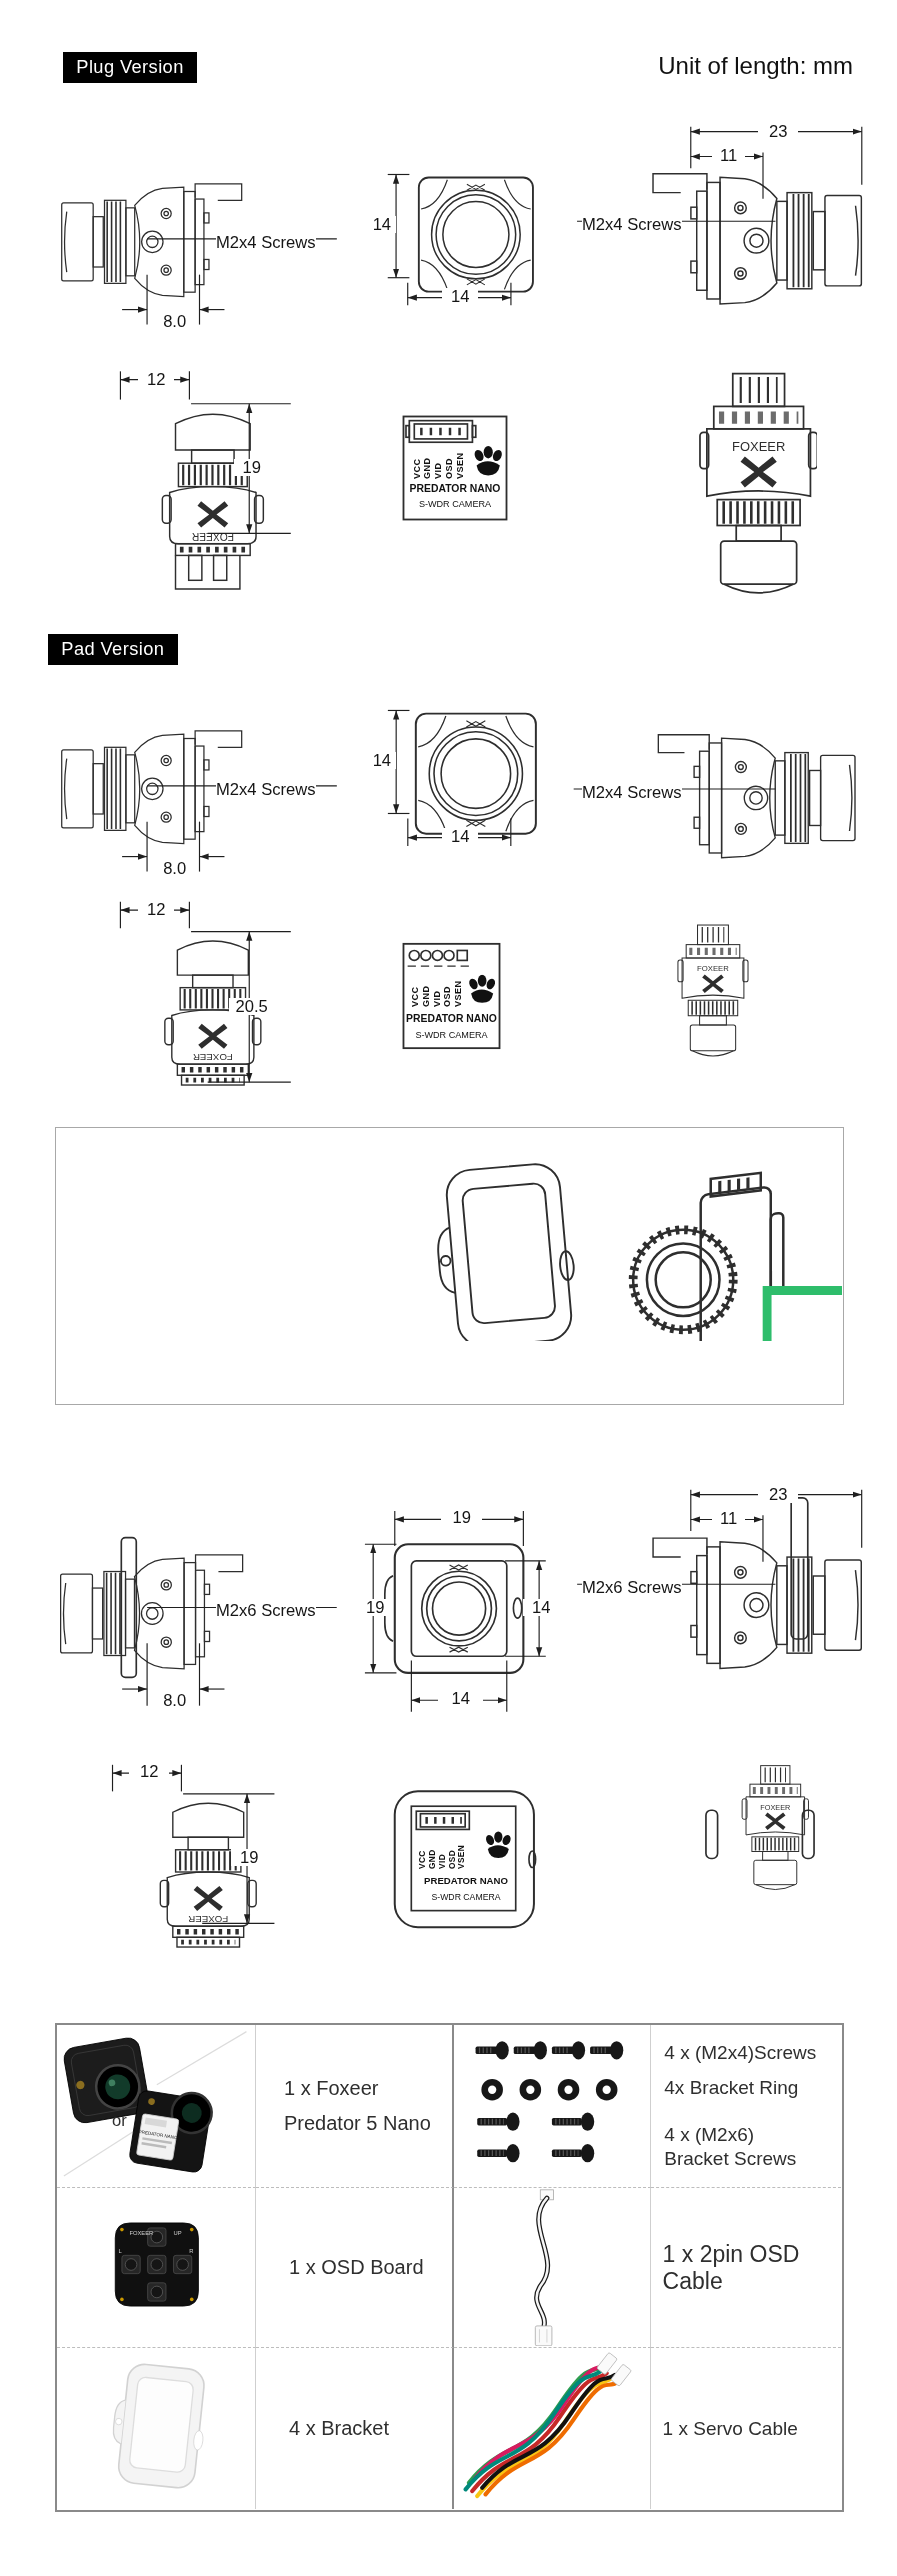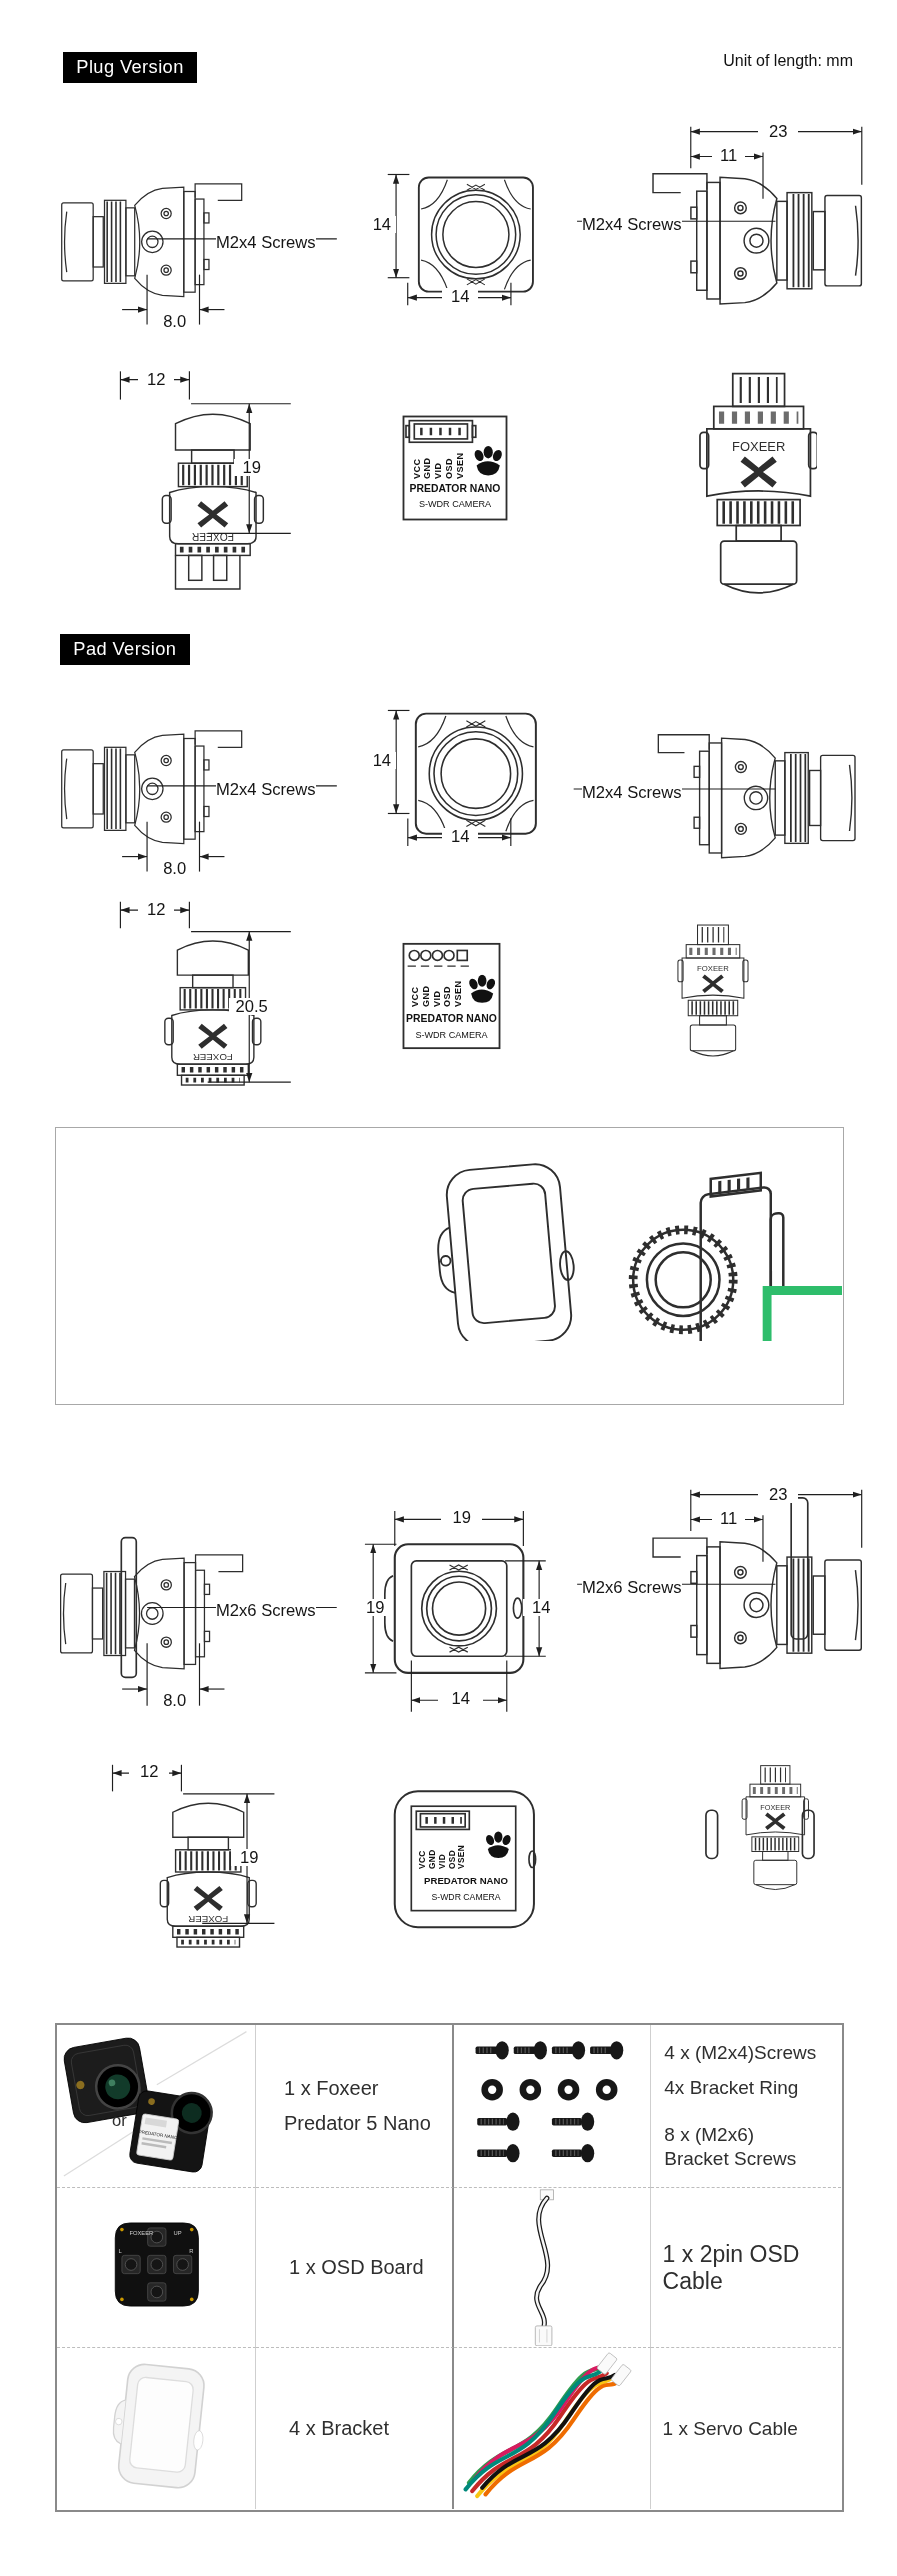--- a/index.html
+++ b/index.html
@@ -2,21 +2,21 @@
 <html style="font-size:13.3px"><head>
 <meta charset="utf-8">
 <style>
   html,body{margin:0;padding:0;background:#fff;}
   .page{position:relative;width:897px;height:2576px;background:#fff;overflow:hidden;
         font-family:"Liberation Sans",sans-serif;color:#1a1a1a;padding-left:44px;}
   .fig{position:absolute;}
   .fig svg{position:absolute;left:0;top:0;}
   .seclab{position:absolute;background:#000;color:#fff;font-size:18.3px;line-height:1;
           padding:5.8px 13.3px 6.6px 13.3px;letter-spacing:0.4px;}
-  .unit{position:absolute;font-size:16px;color:#111;text-align:right;}
+  .unit{position:absolute;font-size:24px;color:#111;text-align:right;}
   .dlab{position:absolute;font-size:16.6px;color:#151515;background:#fff;text-align:center;
         line-height:1.05;padding:0 1.7px;}
   .alab{position:absolute;font-size:16.6px;color:#151515;white-space:nowrap;background:#fff;line-height:1.05;margin-top:19px;}
   .drw{stroke:#2e2e2e;fill:none;stroke-width:2;}
   .dim line, .dim path{stroke:#1f1f1f;stroke-width:1.4;fill:none;}
   .pin{position:absolute;transform:rotate(-90deg);transform-origin:0 0;font-size:9.1px;
        color:#111;white-space:nowrap;font-weight:bold;letter-spacing:0.4px;line-height:1;}
   .pin.sm{font-size:8.3px;}
   .ctitle{position:absolute;left:0;width:100%;text-align:center;font-weight:bold;font-size:10.4px;color:#111;line-height:1;}
   .csub{position:absolute;left:0;width:100%;text-align:center;font-size:9.1px;color:#111;line-height:1;}
@@ -278,21 +278,21 @@
     <span class="ctitle" style="top:70px;">PREDATOR NANO</span>
     <span class="csub" style="top:86px;">S-WDR CAMERA</span>
   </div>
 
   <div class="fig" style="left:692px;top:366px;width:125px;height:233px;">
     <svg width="125" height="233" viewBox="0 0 150 280">
       <use href="#symBack" transform="translate(5,5)"></use>
     </svg>
   </div>
 
-  <div class="seclab" style="left:60px;top:634px;">Pad Version</div>
+  <div class="seclab" style="left:48px;top:634px;">Pad Version</div>
 
   <div class="fig" style="left:58px;top:705px;width:283px;height:175px;">
     <svg width="283" height="175" viewBox="0 0 340 210">
       <use href="#symSide" transform="translate(0,25) scale(0.72)"></use>
       <g class="dim">
         <line x1="107" y1="97" x2="335" y2="97"></line>
         <line x1="107" y1="140" x2="107" y2="200"></line>
         <line x1="170" y1="140" x2="170" y2="200"></line>
         <line x1="77" y1="182" x2="107" y2="182" marker-end="url(#mA)"></line>
         <line x1="200" y1="182" x2="170" y2="182" marker-end="url(#mA)"></line>
@@ -592,21 +592,21 @@
               <ellipse cx="43" cy="8.5" rx="8" ry="11" fill="#171717"></ellipse>
             </g>
         </g>
       </svg>
     </div>
 
     <div class="cell lastC">
       <div class="cell-text" style="padding-left:13.3px;font-size:19px;">
         <span style="margin-bottom:13.3px;">4 x (M2x4)Screws</span>
         <span style="margin-bottom:25px;">4x Bracket Ring</span>
-        <span style="margin-bottom:1.7px;">8 x (M2x6)</span>
+        <span style="margin-bottom:1.7px;">4 x (M2x6)</span>
         <span>Bracket Screws</span>
       </div>
     </div>
 
     <div class="cell">
       <svg width="198" height="158" viewBox="0 0 238 190">
         <g transform="translate(70,42)">
           <path d="M18,0 H82 Q100,0 100,18 V82 Q100,100 82,100 H18 Q0,100 0,82 V18 Q0,0 18,0 Z" fill="#101010" stroke="#000"></path>
           <g fill="#262626" stroke="#4a4a4a">
             <rect x="39" y="6" width="22" height="22" rx="3"></rect>

